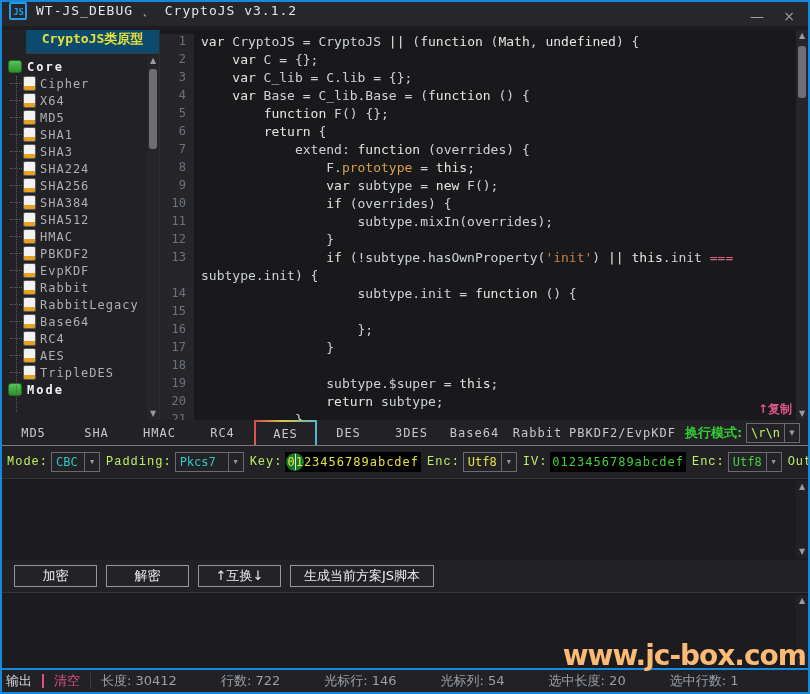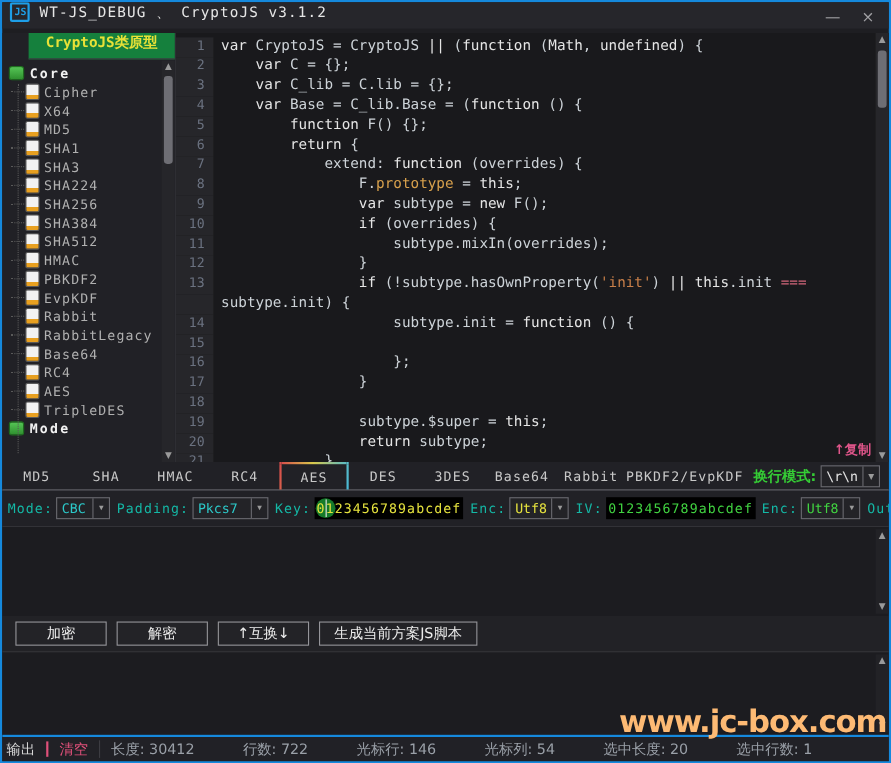--- a/index.html
+++ b/index.html
@@ -13,21 +13,21 @@
   #titlebar { position:absolute; left:0; top:0; width:806px; height:24px; background:#26262b; display:flex; }
   .logo { width:18px; height:18px; margin-left:7px; border:2px solid #1e9fe8; border-radius:2px; color:#1e9fe8; font:bold 9px "DejaVu Sans Mono",monospace; display:flex; align-items:flex-end; justify-content:flex-end; padding:1px; }
   .title-text { margin-left:9px; color:#e6e6e6; font:13px "DejaVu Sans Mono",monospace; letter-spacing:1px; }
   .win-btn { position:absolute; top:0; width:34px; height:28px; color:#a0a0a4; display:flex; align-items:center; justify-content:center; font:14px "DejaVu Sans",sans-serif; }
   #btn-min { right:34px; }
   #btn-close { right:2px; }
   
   #bodyrow { position:absolute; left:0; top:28px; width:806px; height:390px; display:flex; }
   
   #sidebar { position:relative; width:158px; height:390px; background:#212126; border-right:1px solid #2e2e33; overflow:hidden; }
-  #sidebar-header { height:24px; line-height:24px; text-align:center; color:#e8e137; font:bold 13px "DejaVu Sans Mono",monospace; background:#15803d; border-bottom:1px solid #3a3a40;margin-left:24px; }
+  #sidebar-header { height:24px; line-height:24px; text-align:center; color:#e8e137; font:bold 13px "DejaVu Sans Mono",monospace; background:#0c4a6e; border-bottom:1px solid #3a3a40;margin-left:24px; }
   #tree { position:relative; padding-top:4px; height:366px; overflow:hidden; }
   .vguide { position:absolute; left:14px; top:22px; height:336px; border-left:1px dotted #5a5a5a; }
   .tree-item { height:17px; display:flex; align-items:center; font:12px "DejaVu Sans Mono",monospace; white-space:nowrap; }
   .tree-item.folder { padding-left:6px; color:#f2f2f2; font-weight:bold; letter-spacing:2px; }
   .tree-item.file { color:#b0b0b0; letter-spacing:1px; }
   .conn { width:12px; margin-left:8px; border-bottom:1px dotted #5a5a5a; height:1px; }
   .ficon { display:inline-block; margin-right:5px; }
   .ficon.folder-ic { width:14px; height:13px; background:linear-gradient(180deg,#55c555,#2f8f2f); border:1px solid #1f6f1f; border-radius:3px; }
   .ficon.file-ic { width:11px; height:13px; background:linear-gradient(180deg,#f2f2f2 70%,#e8a020 70%); border-radius:1px; box-shadow:0 0 0 1px #5a5a5a; margin-left:2px; }
   
@@ -51,24 +51,24 @@
   
   #tabbar { position:absolute; left:0; top:418px; width:806px; height:26px; background:#212126; display:flex; align-items:stretch; border-bottom:1px solid #7a7a80; }
   .tab { flex:0 0 63px; display:flex; align-items:center; justify-content:center; color:#c8c8c8; font:12px "DejaVu Sans Mono",monospace; letter-spacing:1px; }
   .tab[data-name="tab-pbkdf2-evpkdf"] { flex-basis:100px; }
   .tab.active { border-style:solid; border-width:2px 2px 0 2px; border-image:linear-gradient(100deg,#d84b4b,#d8c84b 45%,#46b8d8) 1; }
   #wrap-group { margin-left:auto; display:flex; align-items:center; padding-right:8px; }
   #wrap-label { color:#35cc35; font:bold 13px "DejaVu Sans",sans-serif; margin-right:4px; }
   .dd { display:flex; align-items:center; background:#232327; border:1px solid #6a6a70; height:20px; }
   .dd-val { padding:0 4px; font:12px "DejaVu Sans Mono",monospace; }
   .dd-btn { width:15px; height:100%; border-left:1px solid #6a6a70; color:#9a9a9a; font-size:7px; display:flex; align-items:center; justify-content:center; }
-  #wrap-dd .dd-val { color:#e5e5e5; min-width:34px; }
+  #wrap-dd .dd-val { color:#bef264; min-width:34px; }
   
   #controls { position:absolute; left:0; top:444px; width:806px; height:32px; background:#212126; display:flex; align-items:center; padding-left:5px; font:12px "DejaVu Sans Mono",monospace; }
-  .ctl-label { color:#14b8a6; margin:0 3px 0 6px; letter-spacing:1px; }
+  .ctl-label { color:#bef264; margin:0 3px 0 6px; letter-spacing:1px;font-family:Liberation Mono, monospace; }
   .cyan { color:#2cc9c9; } .yellow { color:#e6e33e; } .green { color:#41d341; }
   .plain-input { position:relative; background:#000000; height:20px; line-height:20px; padding:0 2px; letter-spacing:1px; }
   #key-input .cursor-ring { position:absolute; left:1px; top:1px; width:18px; height:18px; border-radius:50%; background:#157a2a; }
   #key-input .caret { position:absolute; left:10px; top:2px; width:1px; height:16px; background:#e8e8e8; }
   #key-input span.val { position:relative; }
   
   .panel { position:absolute; left:0; width:806px; background:#1c1c20; border-top:1px solid #36363a; }
   #input-panel { top:476px; height:82px; }
   #output-panel { top:590px; height:76px; }
   .panel .vscroll { top:2px; height:calc(100% - 4px); background:#222226; }

